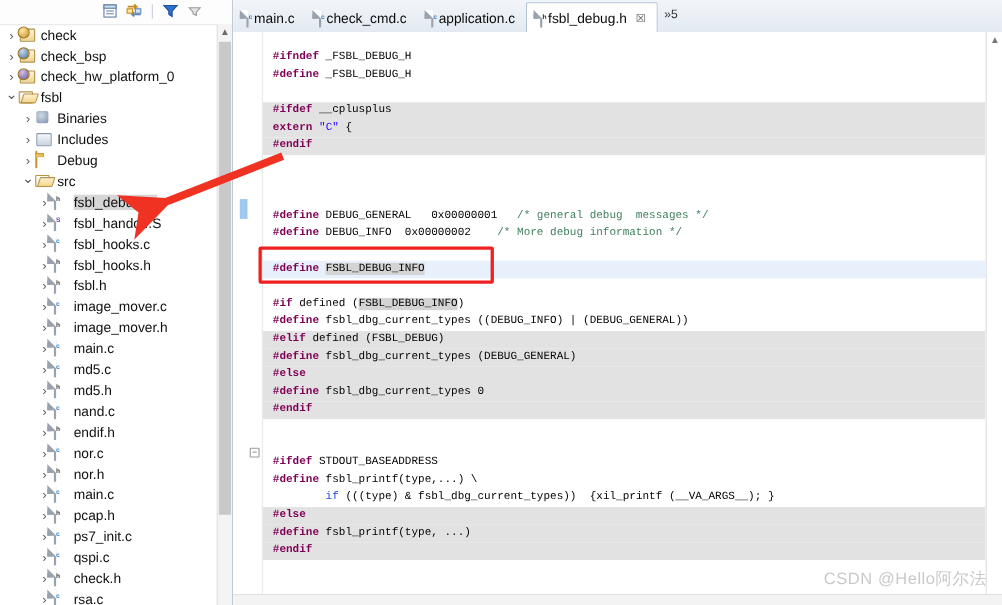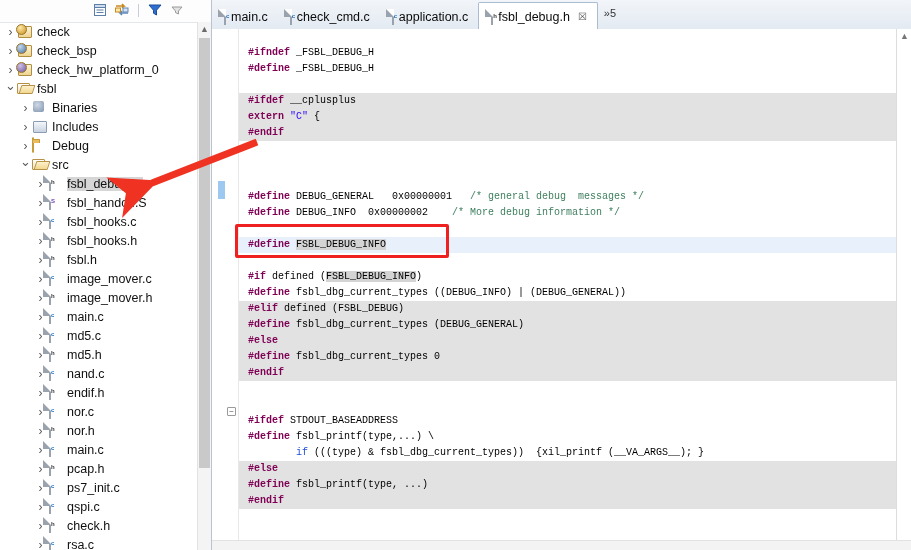--- a/index.html
+++ b/index.html
@@ -389,20 +389,21 @@
         <div class="changebar" style="top:152px;height:18px;"></div>
         <div class="fold" style="top:378px;">−</div>
       </div>
       <div class="code" id="code"><div class="ln">&nbsp;</div><div class="ln"><span class="pp">#ifndef</span><span> _FSBL_DEBUG_H</span></div><div class="ln"><span class="pp">#define</span><span> _FSBL_DEBUG_H</span></div><div class="ln">&nbsp;</div><div class="ln hl"><span class="pp">#ifdef</span><span> __cplusplus</span></div><div class="ln hl"><span class="pp">extern</span><span> </span><span class="str">"C"</span><span> {</span></div><div class="ln hl"><span class="pp">#endif</span></div><div class="ln">&nbsp;</div><div class="ln">&nbsp;</div><div class="ln">&nbsp;</div><div class="ln"><span class="pp">#define</span><span> DEBUG_GENERAL   0x00000001   </span><span class="cmt">/* general debug  messages */</span></div><div class="ln"><span class="pp">#define</span><span> DEBUG_INFO  0x00000002    </span><span class="cmt">/* More debug information */</span></div><div class="ln">&nbsp;</div><div class="ln cursorline"><span class="pp">#define</span><span> </span><span class="occ">FSBL_DEBUG_INFO</span></div><div class="ln">&nbsp;</div><div class="ln"><span class="pp">#if</span><span> defined (</span><span class="occ">FSBL_DEBUG_INFO</span><span>)</span></div><div class="ln"><span class="pp">#define</span><span> fsbl_dbg_current_types ((DEBUG_INFO) | (DEBUG_GENERAL))</span></div><div class="ln hl"><span class="pp">#elif</span><span> defined (FSBL_DEBUG)</span></div><div class="ln hl"><span class="pp">#define</span><span> fsbl_dbg_current_types (DEBUG_GENERAL)</span></div><div class="ln hl"><span class="pp">#else</span></div><div class="ln hl"><span class="pp">#define</span><span> fsbl_dbg_current_types 0</span></div><div class="ln hl"><span class="pp">#endif</span></div><div class="ln">&nbsp;</div><div class="ln">&nbsp;</div><div class="ln"><span class="pp">#ifdef</span><span> STDOUT_BASEADDRESS</span></div><div class="ln"><span class="pp">#define</span><span> fsbl_printf(type,...) \</span></div><div class="ln"><span>        </span><span class="kw">if</span><span> (((type) &amp; fsbl_dbg_current_types))  {xil_printf (__VA_ARGS__); }</span></div><div class="ln hl"><span class="pp">#else</span></div><div class="ln hl"><span class="pp">#define</span><span> fsbl_printf(type, ...)</span></div><div class="ln hl"><span class="pp">#endif</span></div><div class="ln">&nbsp;</div><div class="ln">&nbsp;</div><div class="ln hl"><span class="pp">#ifdef</span><span> __cplusplus</span></div></div>
       <div class="ovbar">
         <div class="up">▲</div>
       </div>
       <div class="hbar"></div>
     </div>
 
+    <div class="watermark">CSDN @Hello阿尔法</div>
   </div>
 </div>
 
 <div class="redbox" style="left:235px;top:224px;width:208px;height:28px;"></div>
 
 <svg id="arrow">
   <defs>
     <marker id="ah" markerWidth="7" markerHeight="7" refX="1.2" refY="3.5" orient="auto">
       <path d="M7,0.4 L0.2,3.5 L7,6.6 L5.2,3.5 Z" fill="#f03222"></path>
     </marker>

